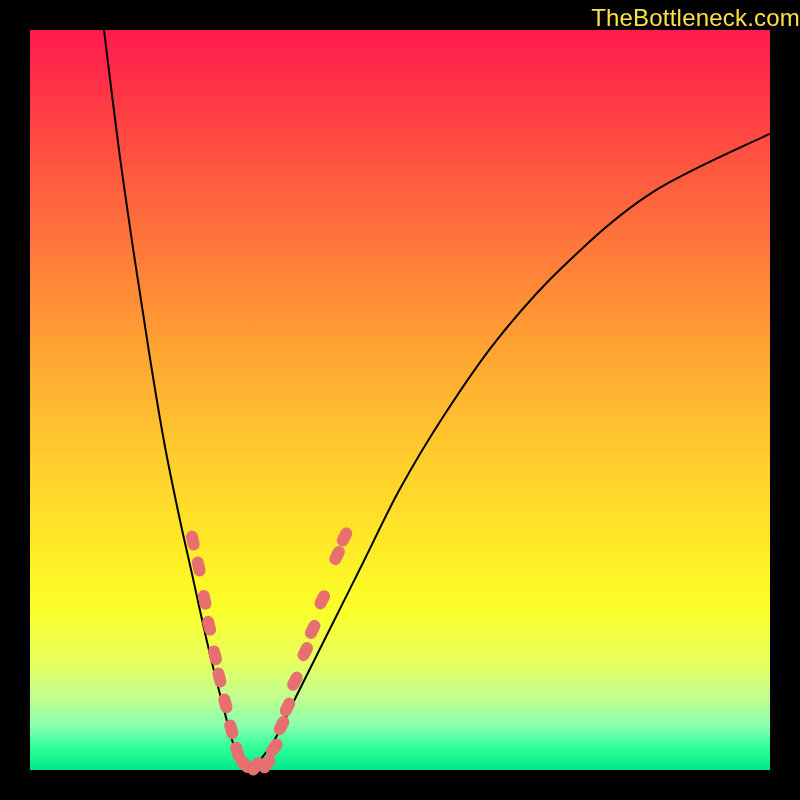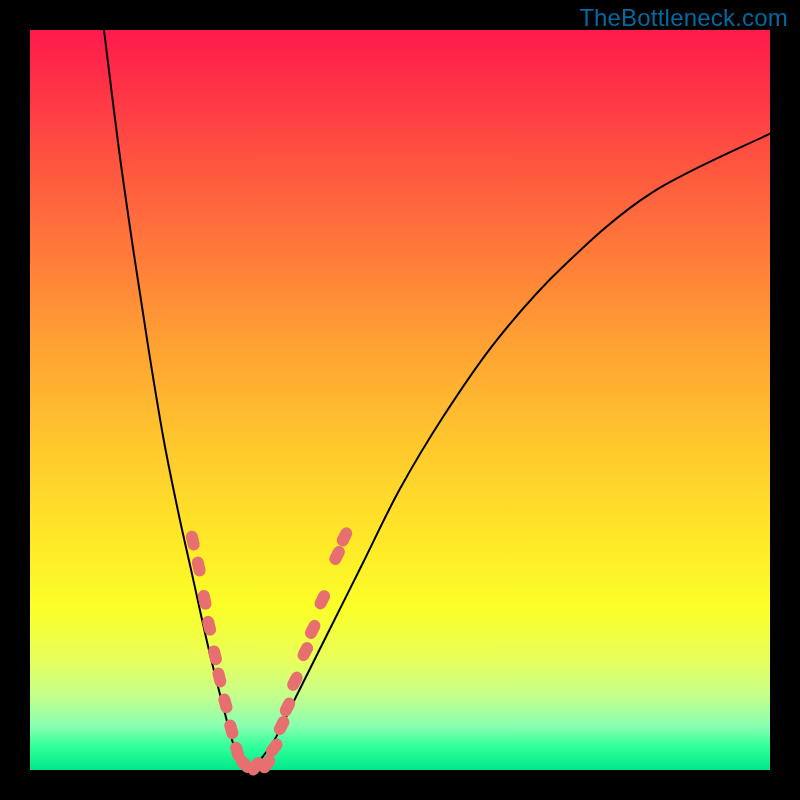--- a/index.html
+++ b/index.html
@@ -36,22 +36,22 @@
       #e9ff5a 85%,
       #c4ff8c 90%,
       #8affb0 94%,
       #2eff9a 97%,
       #00e888 100%
     );
   }
   .watermark {
     position: absolute;
     top: 4px;
-    right: 12px;
-    color: #0369a1;
+    right: 0;
+    color: #fde047;
     font-size: 24px;
     font-weight: 500;
     letter-spacing: 0.2px;
     user-select: none;
   }
   svg.curves {
     position: absolute;
     left: 0;
     top: 0;
     width: 740px;

